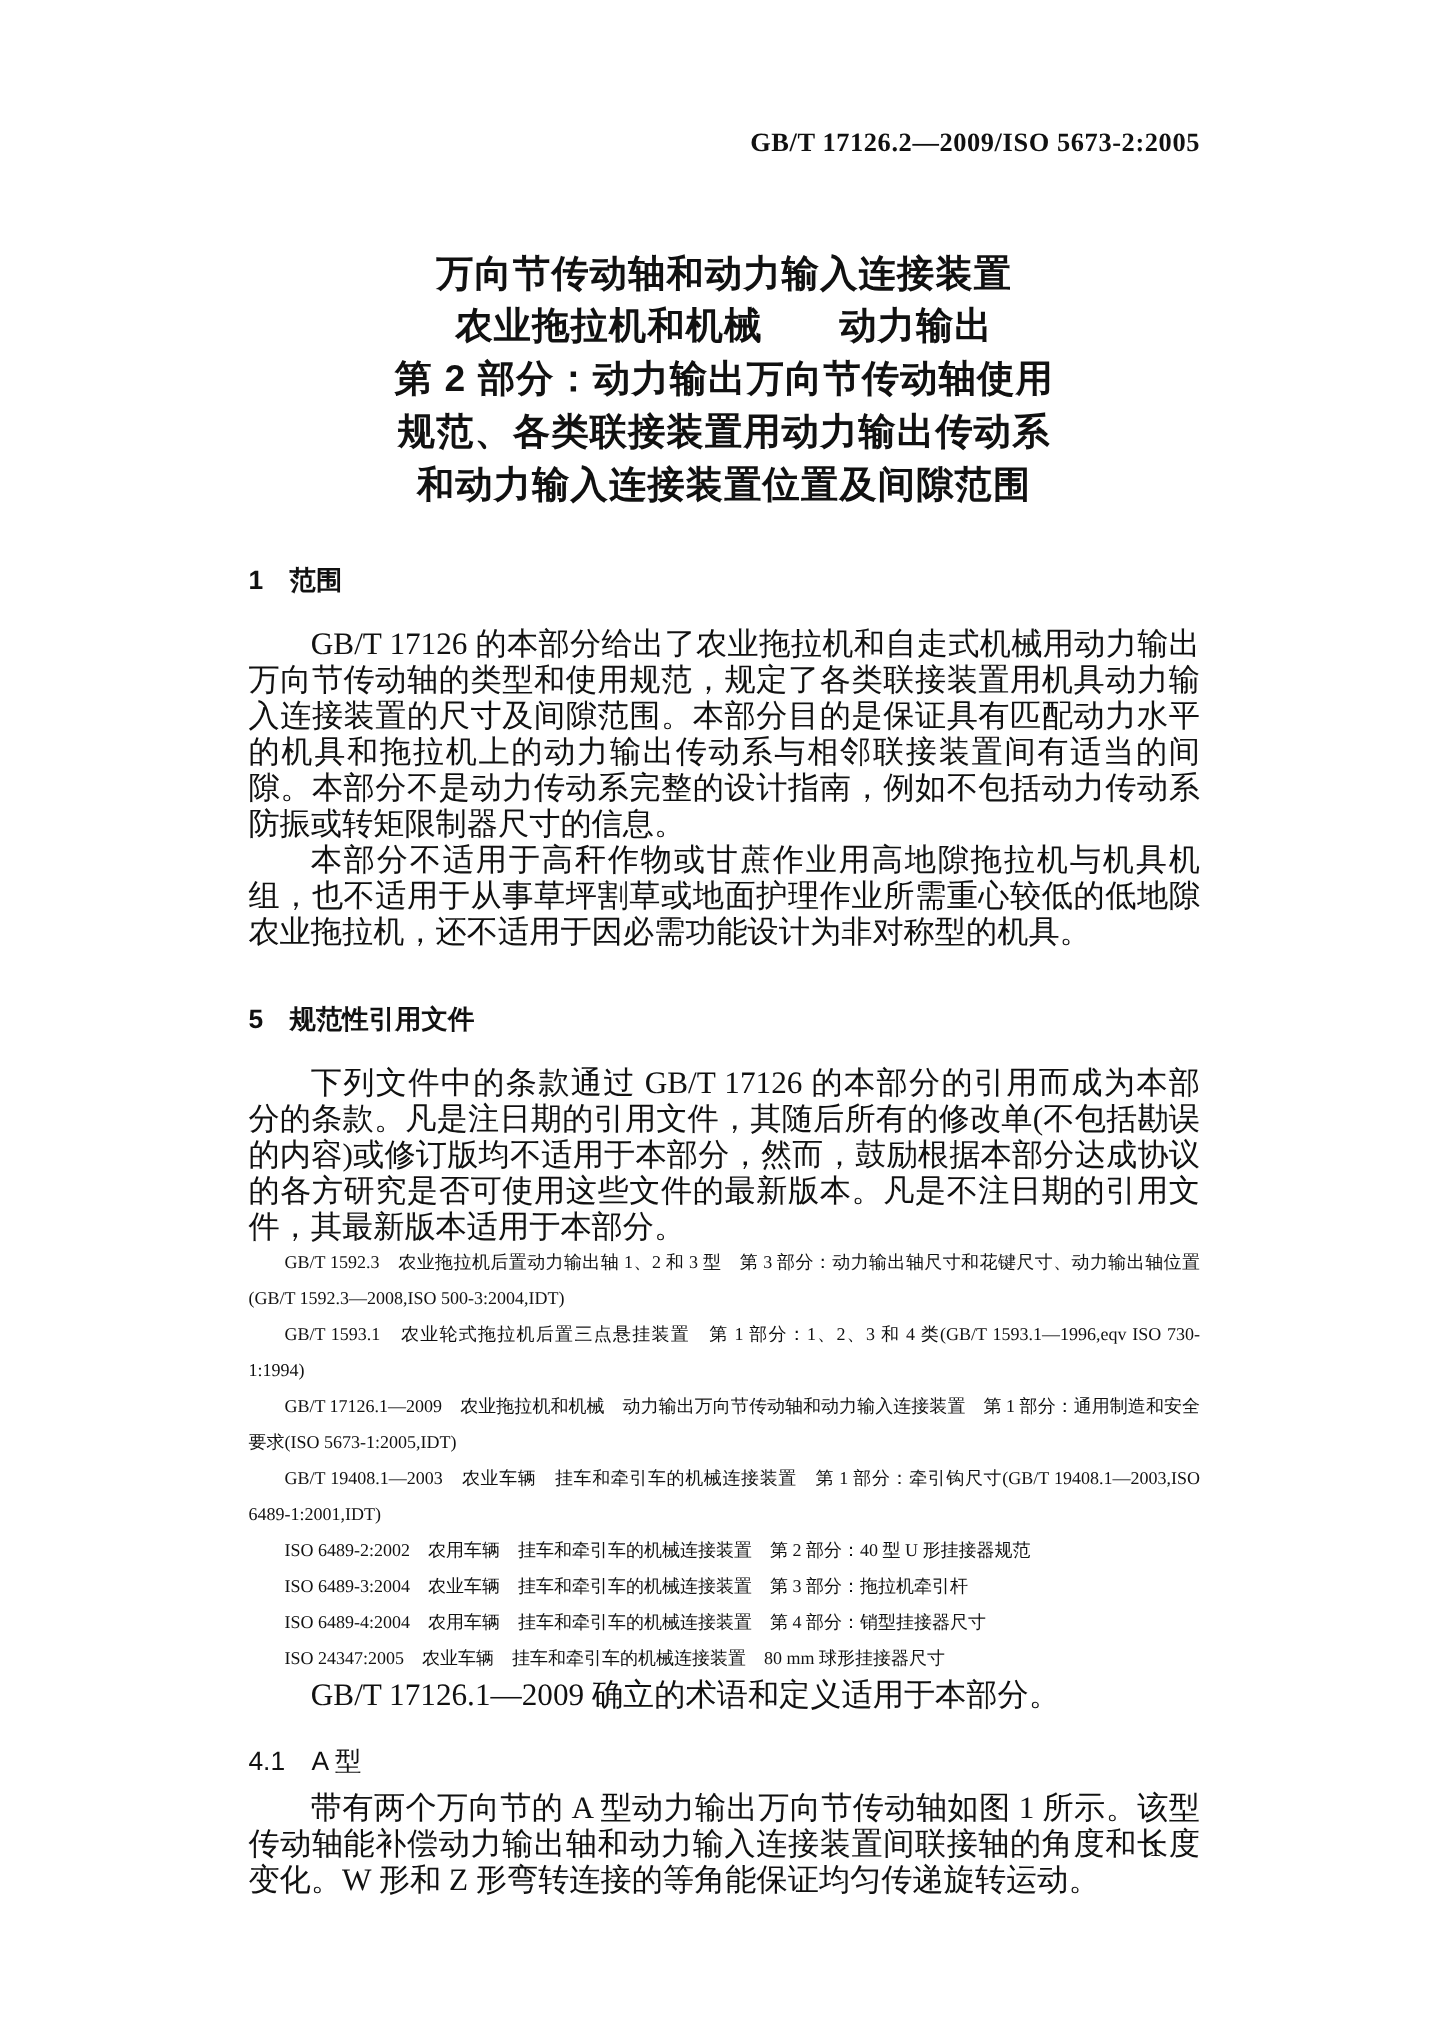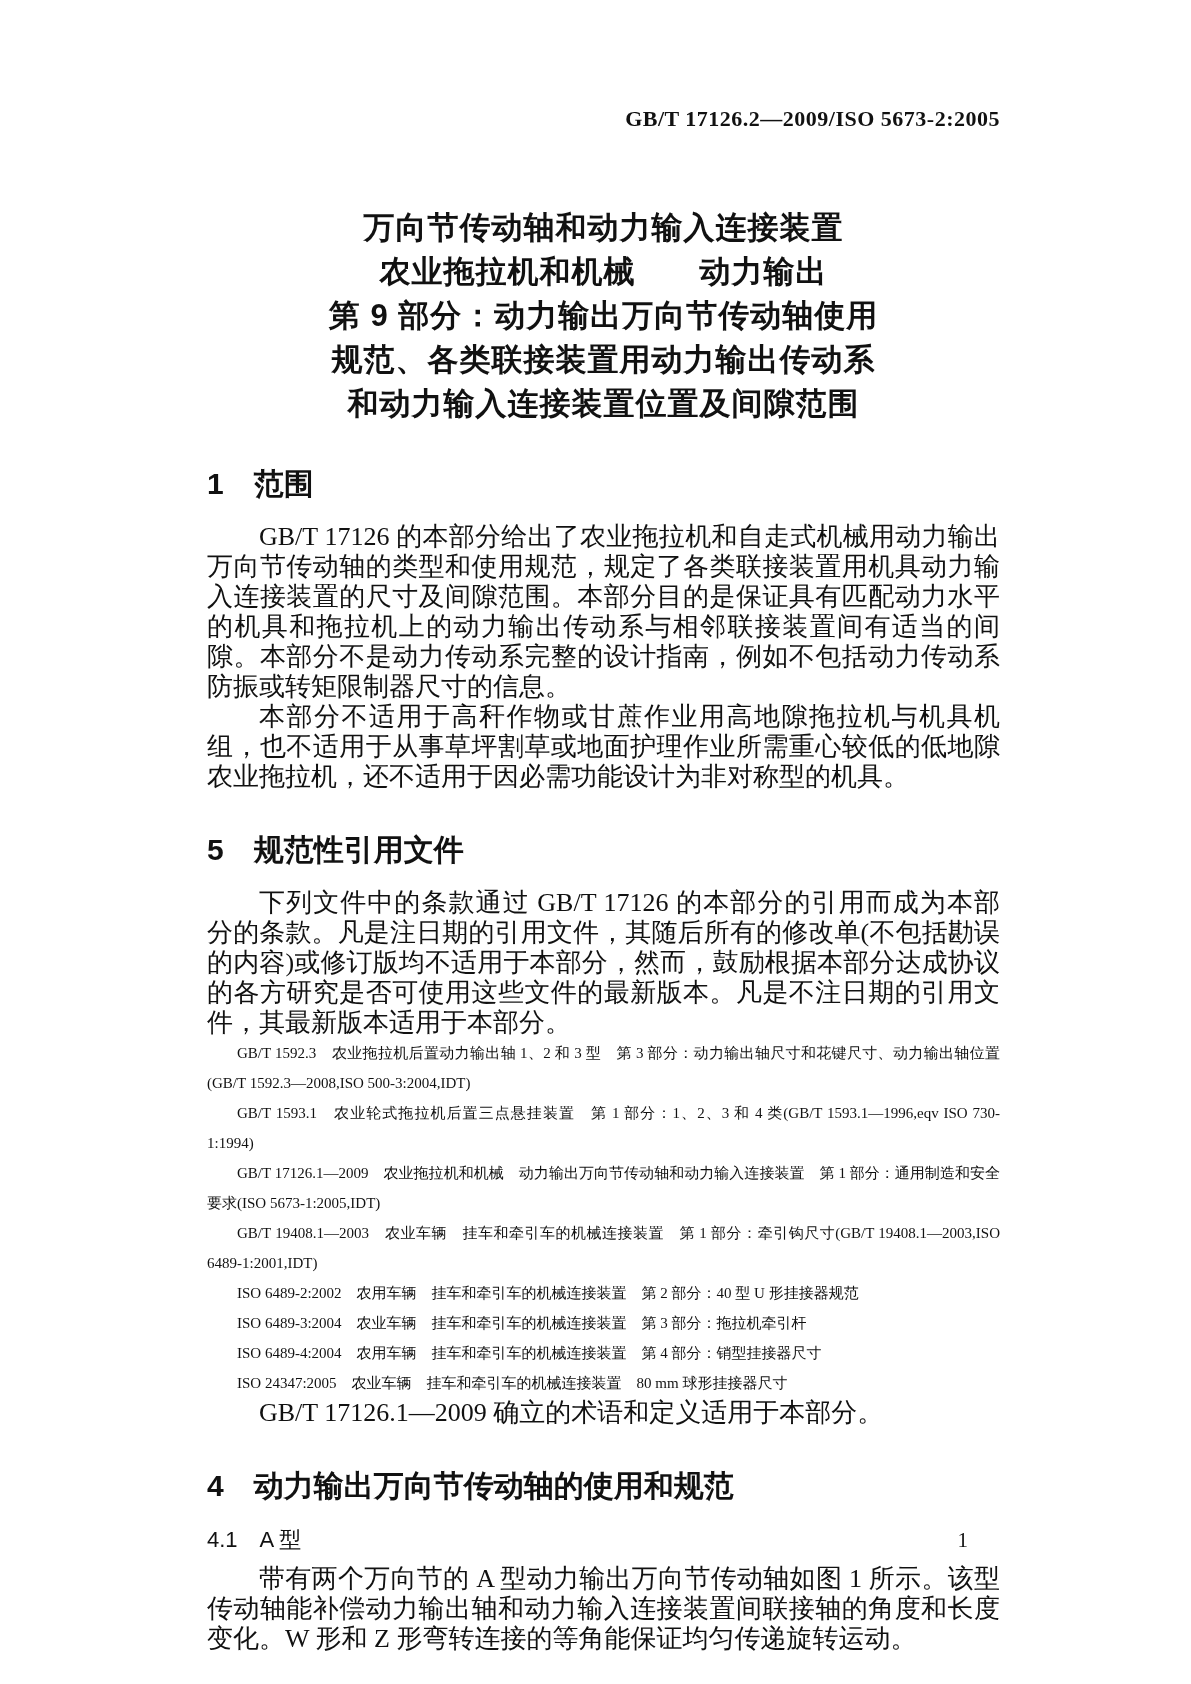--- a/index.html
+++ b/index.html
@@ -32,21 +32,21 @@
     text-align: center;
     font-family: "Liberation Sans", "DejaVu Sans", sans-serif;
     font-weight: bold;
     font-size: 31px;
     line-height: 44px;
     letter-spacing: 1px;
   }
   .section-heading {
     font-family: "Liberation Sans", "DejaVu Sans", sans-serif;
     font-weight: bold;
-    font-size: 30px;
+    font-size: 22px;
     line-height: 28px;
     margin: 44px 0 24px 0;
   }
   .sub-heading {
     font-family: "Liberation Sans", "DejaVu Sans", sans-serif;
     font-weight: normal;
     font-size: 22px;
     line-height: 28px;
     margin: 26px 0 10px 0;
   }
@@ -75,21 +75,21 @@
 </head>
 <body>
 
 <div class="page">
 
   <div class="std-code">GB/T 17126.2—2009/ISO 5673-2:2005</div>
 
   <div class="doc-title">
     <div>万向节传动轴和动力输入连接装置</div>
     <div>农业拖拉机和机械　　动力输出</div>
-    <div>第 9 部分：动力输出万向节传动轴使用</div>
+    <div>第 2 部分：动力输出万向节传动轴使用</div>
     <div>规范、各类联接装置用动力输出传动系</div>
     <div>和动力输入连接装置位置及间隙范围</div>
   </div>
 
   <div>
     <div class="section-heading">1　范围</div>
     <p class="body-text">GB/T 17126 的本部分给出了农业拖拉机和自走式机械用动力输出万向节传动轴的类型和使用规范，规定了各类联接装置用机具动力输入连接装置的尺寸及间隙范围。本部分目的是保证具有匹配动力水平的机具和拖拉机上的动力输出传动系与相邻联接装置间有适当的间隙。本部分不是动力传动系完整的设计指南，例如不包括动力传动系防振或转矩限制器尺寸的信息。</p>
     <p class="body-text">本部分不适用于高秆作物或甘蔗作业用高地隙拖拉机与机具机组，也不适用于从事草坪割草或地面护理作业所需重心较低的低地隙农业拖拉机，还不适用于因必需功能设计为非对称型的机具。</p>
   </div>
 
@@ -106,20 +106,19 @@
       <p>ISO 6489-4:2004　农用车辆　挂车和牵引车的机械连接装置　第 4 部分：销型挂接器尺寸</p>
       <p>ISO 24347:2005　农业车辆　挂车和牵引车的机械连接装置　80 mm 球形挂接器尺寸</p>
     </div>
   </div>
 
   <div>
     <p class="body-text">GB/T 17126.1—2009 确立的术语和定义适用于本部分。</p>
   </div>
 
   <div>
-    <div class="section-heading">4　动力输出万向节传动轴的使用和规范</div>
     <div class="sub-heading">4.1　A 型</div>
     <p class="body-text">带有两个万向节的 A 型动力输出万向节传动轴如图 1 所示。该型传动轴能补偿动力输出轴和动力输入连接装置间联接轴的角度和长度变化。W 形和 Z 形弯转连接的等角能保证均匀传递旋转运动。</p>
   </div>
 
   <div class="page-number">1</div>
 
 </div>
 
 </body></html>

